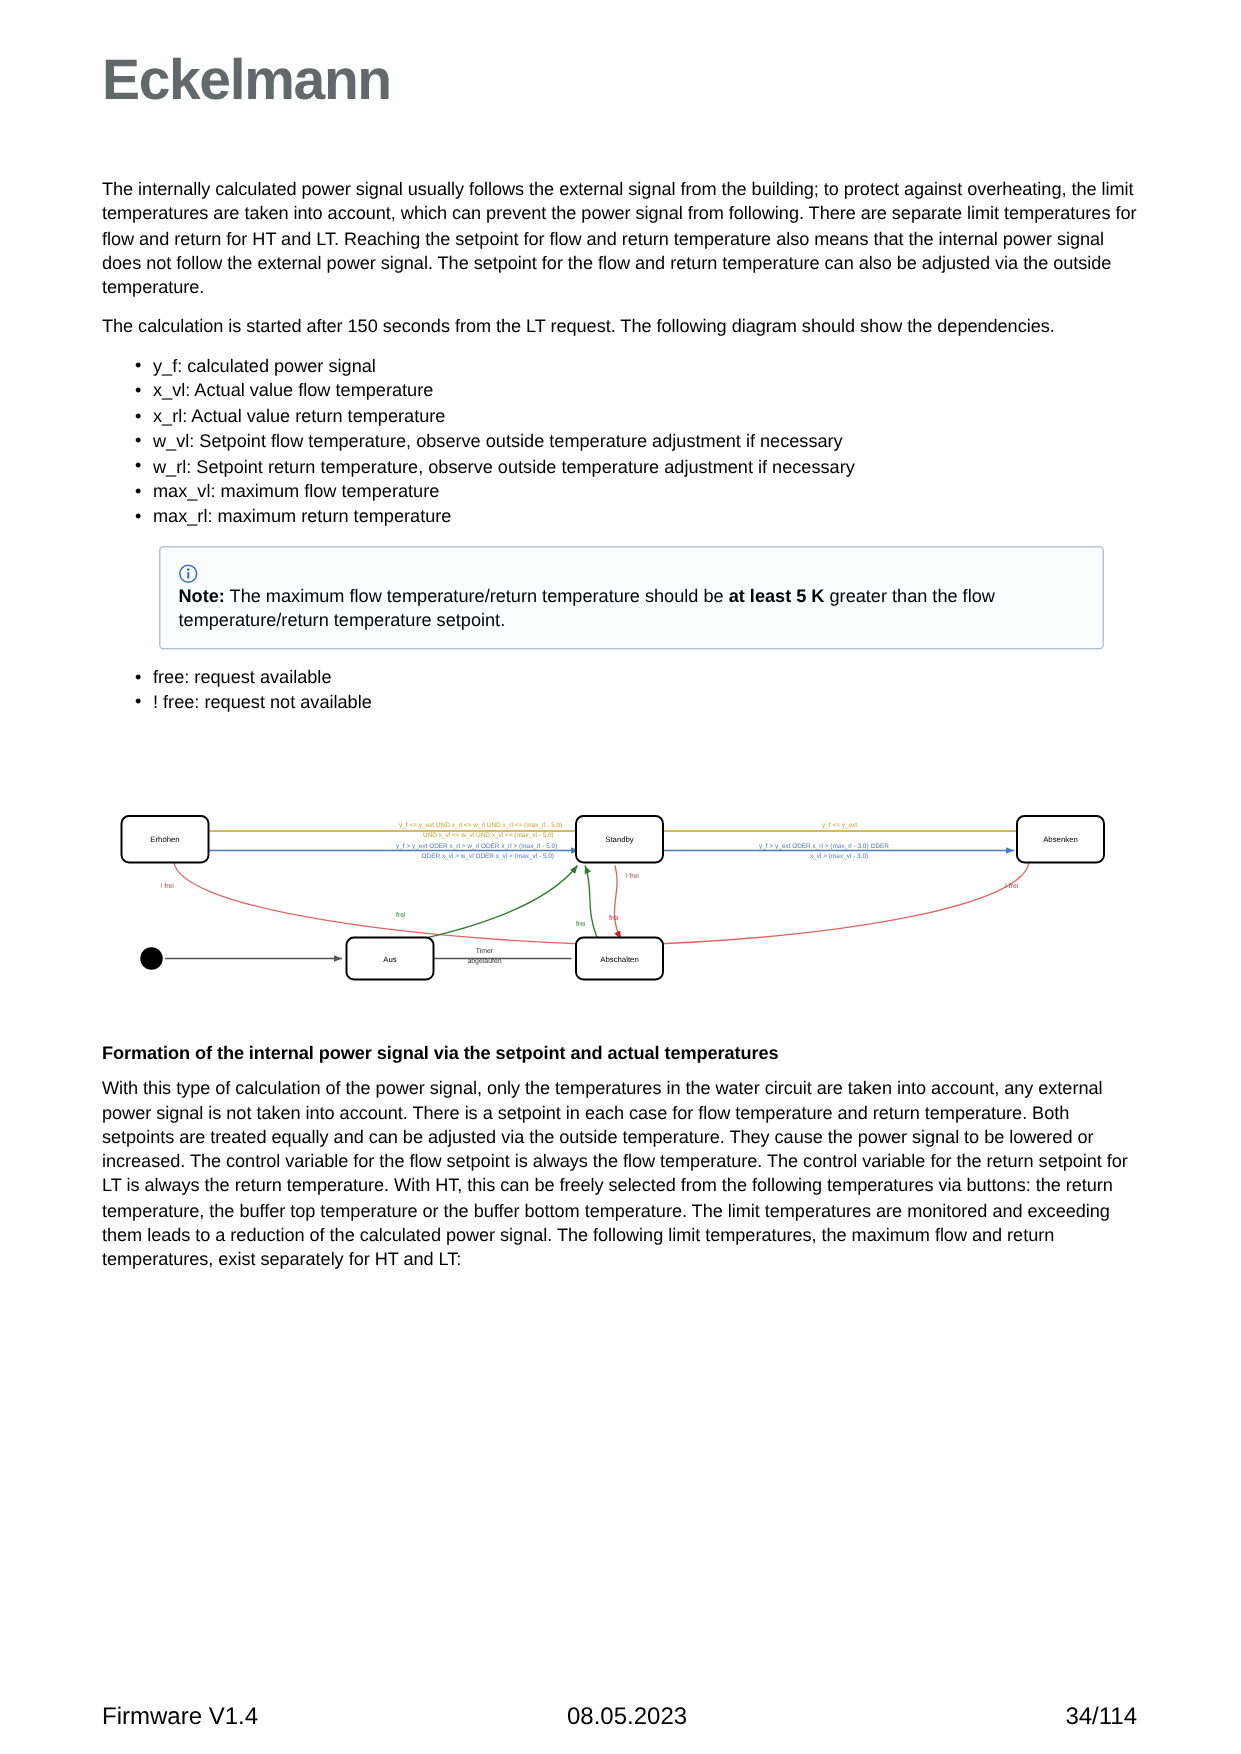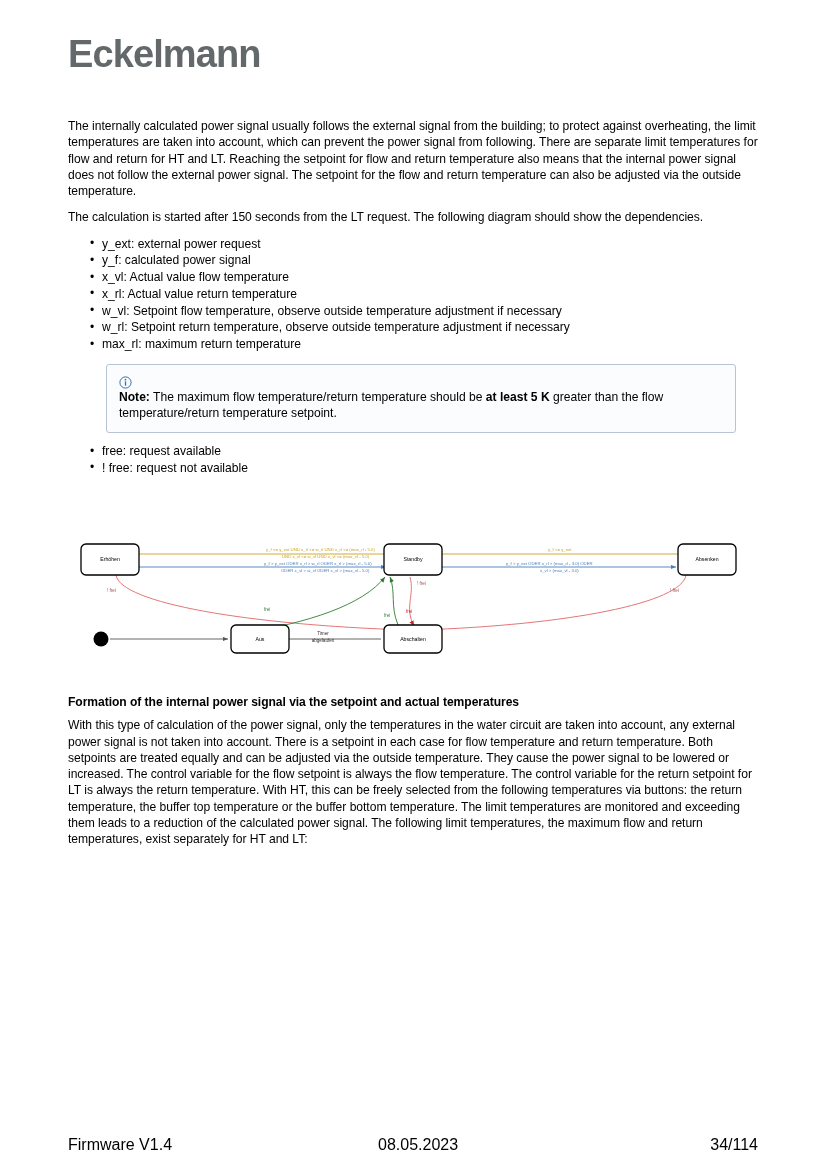--- a/index.html
+++ b/index.html
@@ -137,26 +137,26 @@
 
 <div class="page">
 
   <div class="logo">Eckelmann</div>
 
   <div class="content">
     <p class="body">The internally calculated power signal usually follows the external signal from the building; to protect against overheating, the limit temperatures are taken into account, which can prevent the power signal from following. There are separate limit temperatures for flow and return for HT and LT. Reaching the setpoint for flow and return temperature also means that the internal power signal does not follow the external power signal. The setpoint for the flow and return temperature can also be adjusted via the outside temperature.</p>
     <p class="body">The calculation is started after 150 seconds from the LT request. The following diagram should show the dependencies.</p>
 
     <ul class="bullets">
-      <li>y_ext: external power request</li>
       <li>y_f: calculated power signal</li>
       <li>x_vl: Actual value flow temperature</li>
       <li>x_rl: Actual value return temperature</li>
       <li>w_vl: Setpoint flow temperature, observe outside temperature adjustment if necessary</li>
       <li>w_rl: Setpoint return temperature, observe outside temperature adjustment if necessary</li>
+      <li>max_vl: maximum flow temperature</li>
       <li>max_rl: maximum return temperature</li>
     </ul>
 
     <div class="note-box">
       <span class="note-icon">
         <svg width="13" height="13" viewBox="0 0 13 13">
           <circle cx="6.5" cy="6.5" r="5.6" fill="none" stroke="#2f6fb5" stroke-width="1"></circle>
           <circle cx="6.5" cy="3.7" r="0.85" fill="#2f6fb5"></circle>
           <rect x="5.85" y="5.4" width="1.3" height="4.3" fill="#2f6fb5"></rect>
         </svg>

